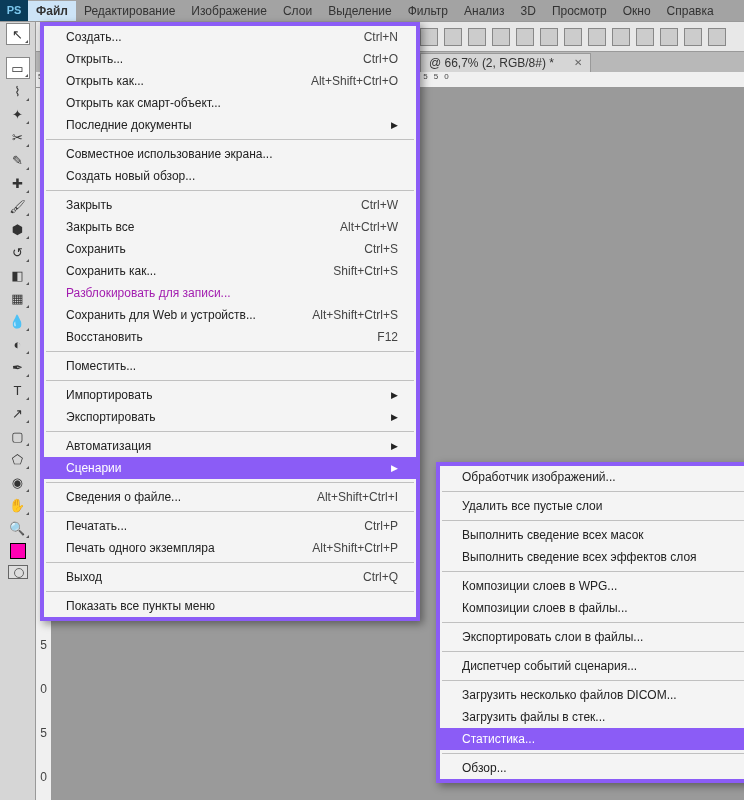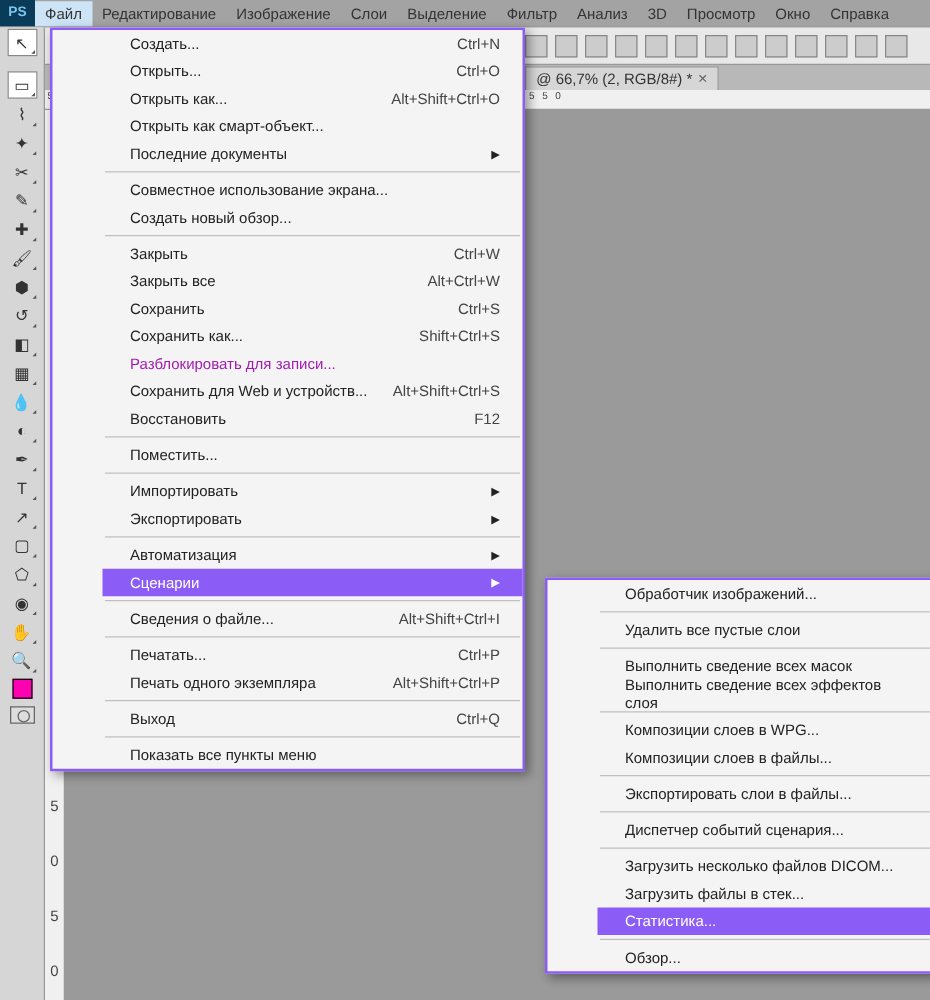--- a/index.html
+++ b/index.html
@@ -1,45 +1,45 @@
 <!DOCTYPE html>
 <html><head>
 <meta charset="utf-8">
 <style>
 * { margin: 0; padding: 0; box-sizing: border-box; font-family: "Segoe UI", Tahoma, sans-serif; font-size: 12px; }
 body { background: #b8b8b8; width: 744px; height: 800px; overflow: hidden; position: relative; }
 
 .menubar { background: #a3a3a3; height: 22px; display: flex; align-items: flex-end; border-bottom: 1px solid #999; }
 .ps-logo { width: 28px; height: 22px; background: #0a3c5a; color: #7cc7ed; font-weight: bold; display: flex; align-items: center; justify-content: center; font-size: 11px; }
 .menu-item { padding: 3px 8px; color: #333; cursor: pointer; }
-.menu-item.active { background: #cde4f7; }
+.menu-item.active { background: #cde4f7; font-weight: bold; }
 
 .options-bar { background: #e8e8e8; height: 30px; border-bottom: 1px solid #999; display: flex; align-items: center; padding-left: 420px; gap: 6px; }
 .opt-icon { width: 18px; height: 18px; background: #ccc; border: 1px solid #888; }
 
 .toolbox { position: absolute; left: 0; top: 22px; width: 36px; background: #d6d6d6; border-right: 1px solid #999; height: 778px; }
 .tool { width: 24px; height: 22px; margin: 1px auto; display: flex; align-items: center; justify-content: center; font-size: 13px; color: #333; position: relative; }
 .tool.sel { background: #fff; border: 1px solid #888; }
 .tool .corner { position: absolute; right: 1px; bottom: 1px; width: 0; height: 0; border-left: 3px solid transparent; border-bottom: 3px solid #555; }
 .swatch-fg { width: 16px; height: 16px; background: #ff00b3; border: 1px solid #000; margin: 4px auto; }
 .tool-cam { width: 20px; height: 14px; margin: 6px auto; border: 1px solid #666; background: #ddd; position: relative; }
 .tool-cam::before { content:""; position:absolute; top:2px; left:5px; width:8px; height:8px; border:1px solid #666; border-radius:50%; }
 
 .doc-tab-bar { position: absolute; left: 420px; top: 52px; height: 20px; display: flex; align-items: center; }
-.doc-tab { background: #d6d6d6; padding: 2px 8px; font-size: 11px; color: #333; border: 1px solid #999; border-bottom: none; display: flex; align-items: center; gap: 4px; }
+.doc-tab { background: #d6d6d6; padding: 2px 8px; font-size: 11px; color: #333; border: 1px solid #999; border-bottom: none; display: flex; align-items: center; gap: 20px; }
 .doc-tab .close { font-size: 10px; color: #666; }
 
 .ruler-h { position: absolute; left: 36px; top: 72px; right: 0; height: 16px; background: #f0f0f0; border-bottom: 1px solid #999; font-size: 8px; color: #444; overflow: hidden; white-space: nowrap; letter-spacing: 6px; padding-left: 2px;}
 .ruler-v { position: absolute; left: 36px; top: 88px; width: 16px; bottom: 0; background: #f0f0f0; border-right: 1px solid #999; font-size: 8px; color: #444; display:flex; flex-direction:column; align-items:center; gap: 30px; padding-top: 550px;}
 
 .canvas-area { position: absolute; left: 52px; top: 88px; right: 0; bottom: 0; background: #9a9a9a; }
 .red-stroke { position: absolute; left: 555px; top: 405px; width: 50px; height: 55px; }
 .red-stroke svg { width: 100%; height: 100%; }
 
-.dropdown { position: absolute; background: #f4f4f4; border: 2px solid #8b5cf6; box-shadow: 3px 3px 8px rgba(0,0,0,0.4); z-index: 100; padding-left: 40px; }
+.dropdown { position: absolute; background: #f4f4f4; border: 4px solid #8b5cf6; box-shadow: 3px 3px 8px rgba(0,0,0,0.4); z-index: 100; }
 .dropdown .row { display: flex; justify-content: space-between; align-items: center; padding: 4px 18px 4px 22px; color: #222; cursor: pointer; height: 22px; position: relative;}
 .dropdown .row.highlighted { background: #8b5cf6; color: #fff; }
 .dropdown .row.disabled { color: #a21caf; cursor: default; }
 .dropdown .sep { height: 1px; background: #c0c0c0; margin: 3px 2px; }
 .dropdown .row .arrow { font-size: 9px; margin-left: 10px; color: inherit; }
 .dropdown .row .shortcut { color: #444; font-size: 12px; }
 
 .file-menu { left: 40px; top: 22px; width: 380px; }
 .sub-menu { left: 436px; top: 462px; width: 315px; }
 

